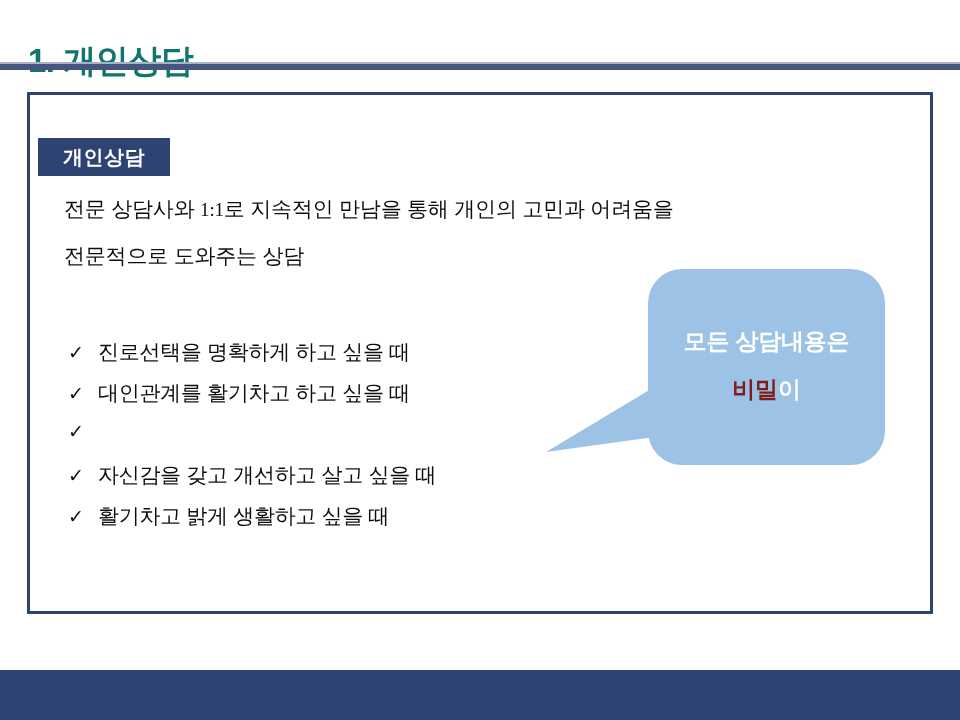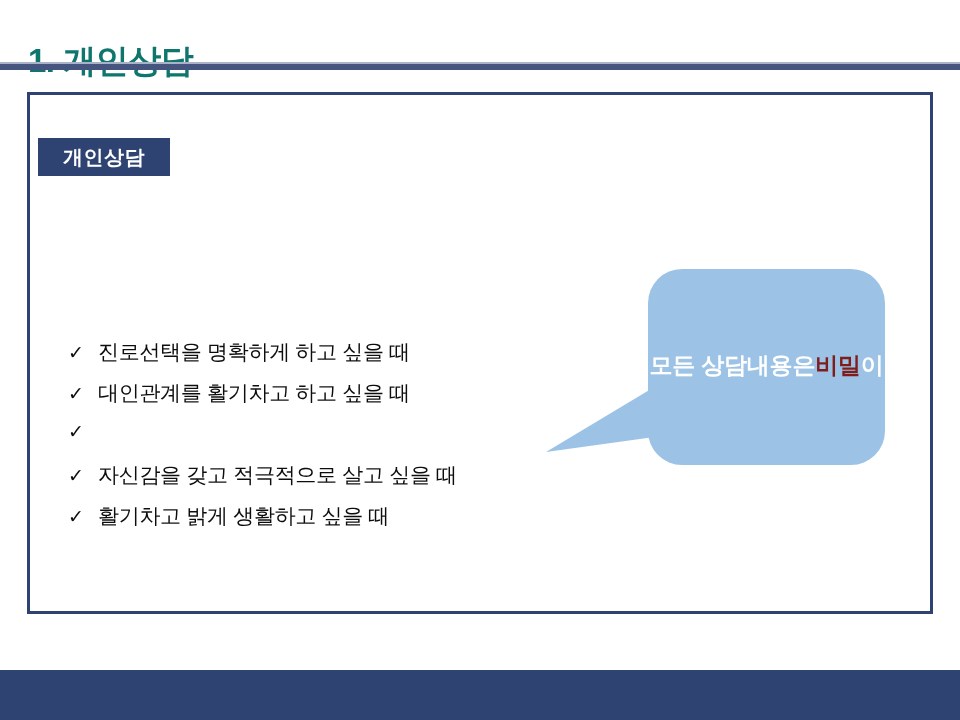--- a/index.html
+++ b/index.html
@@ -130,21 +130,21 @@
     width: 130px;
     height: 80px;
     overflow: visible;
   }
   #callout-body {
     position: absolute;
     inset: 0;
     background: #9cc3e5;
     border-radius: 34px;
     display: flex;
-    flex-direction: row;
+    flex-direction: column;
     align-items: center;
     justify-content: center;
     box-sizing: border-box;
     padding: 4px 10px 8px;
   }
   #callout-body .cl {
     font-size: 23px;
     font-weight: bold;
     color: #ffffff;
     line-height: 48px;
@@ -169,36 +169,40 @@
 <div id="slide">
 
   <h1 id="slide-title">1. 개인상담</h1>
 
   <div id="title-rule"></div>
 
   <div id="content-box"></div>
 
   <div id="section-badge">개인상담</div>
 
+  <div id="description">
+    <span class="line"><span>전문 상담사와 </span><span class="inline-num">1:1</span><span>로 지속적인 만남을 통해 개인의 고민과 어려움을</span></span>
+    <span class="line">전문적으로 도와주는 상담</span>
+  </div>
 
   <ul id="bullet-list">
     <li>
       <span class="check-icon">✓</span>
       <span>진로선택을 명확하게 하고 싶을 때</span>
     </li>
     <li>
       <span class="check-icon">✓</span>
       <span>대인관계를 활기차고 하고 싶을 때</span>
     </li>
     <li>
       <span class="check-icon">✓</span>
     </li>
     <li>
       <span class="check-icon">✓</span>
-      <span>자신감을 갖고 적극적으로 살고 싶을 때</span>
+      <span>자신감을 갖고 개선하고 살고 싶을 때</span>
     </li>
     <li>
       <span class="check-icon">✓</span>
       <span>활기차고 밝게 생활하고 싶을 때</span>
     </li>
   </ul>
 
   <div id="callout">
     <svg id="callout-tail" viewBox="0 0 130 80">
       <polygon points="0,78 130,0 130,60" fill="#9cc3e5"></polygon>

